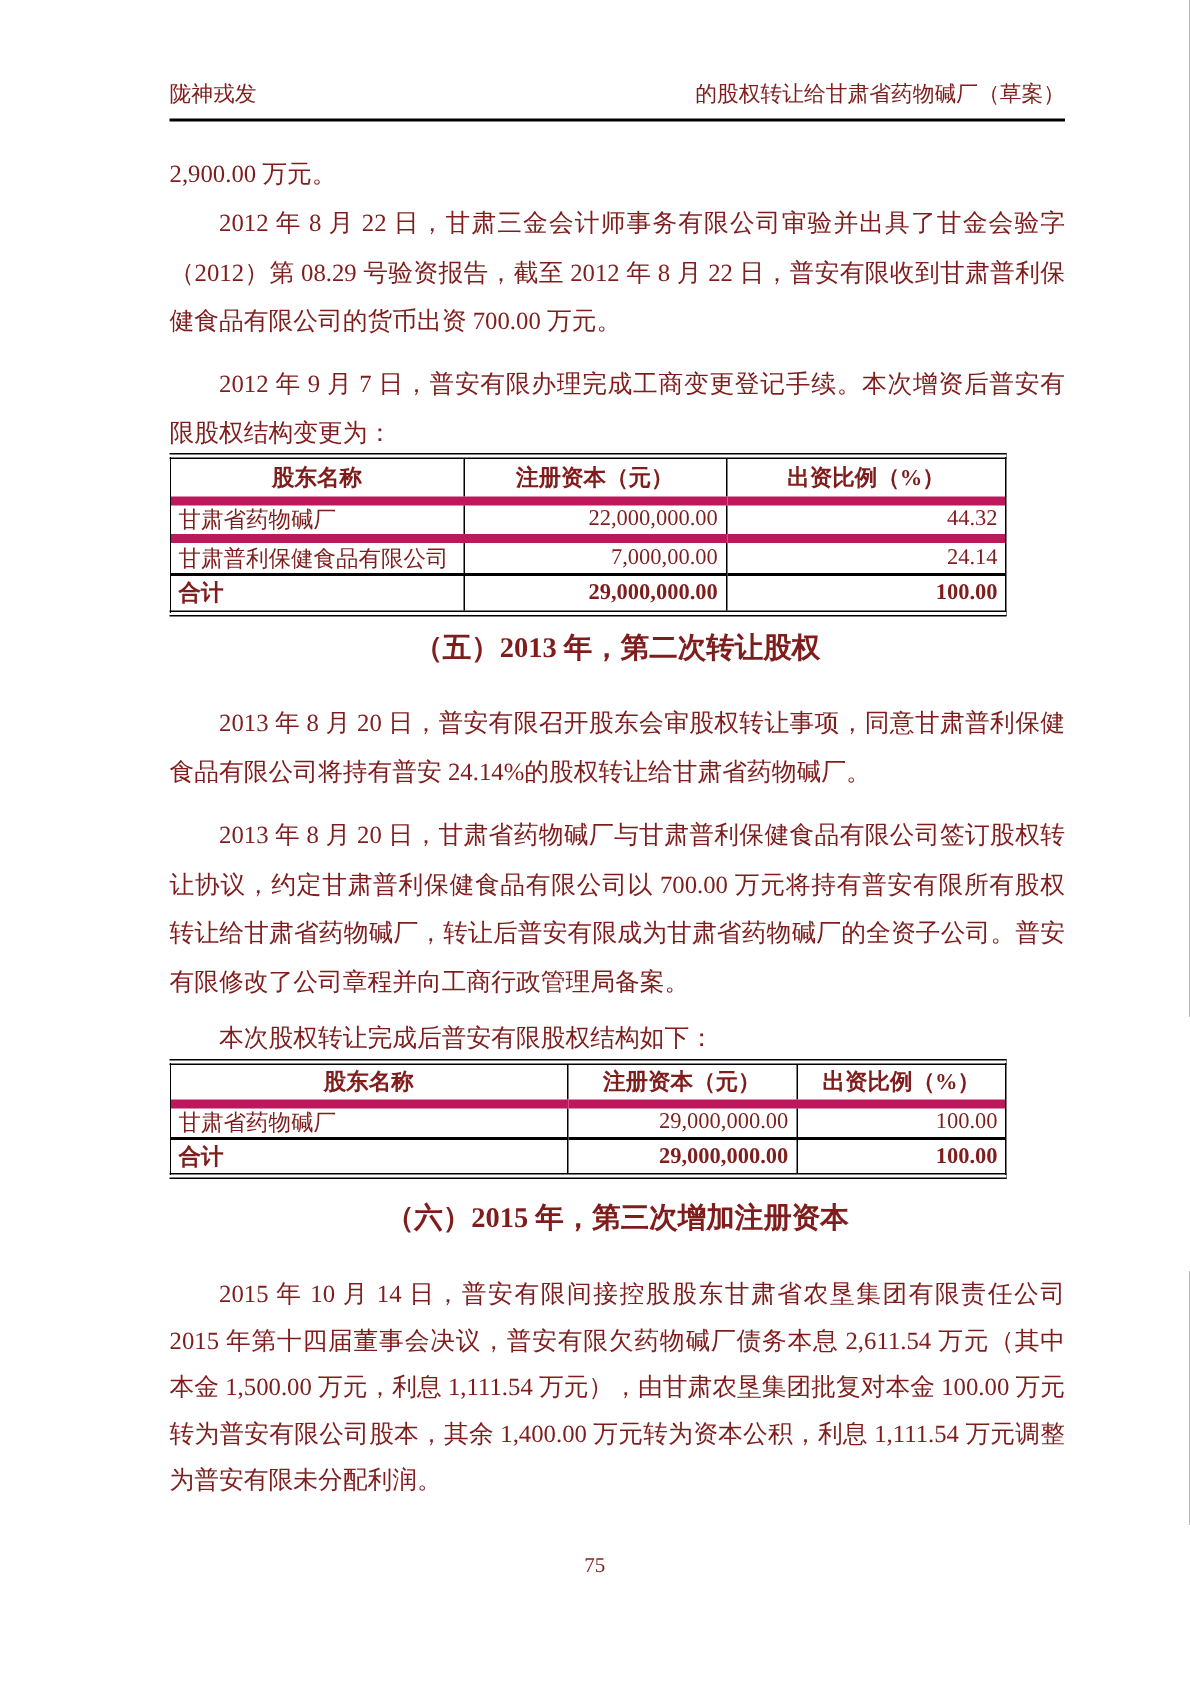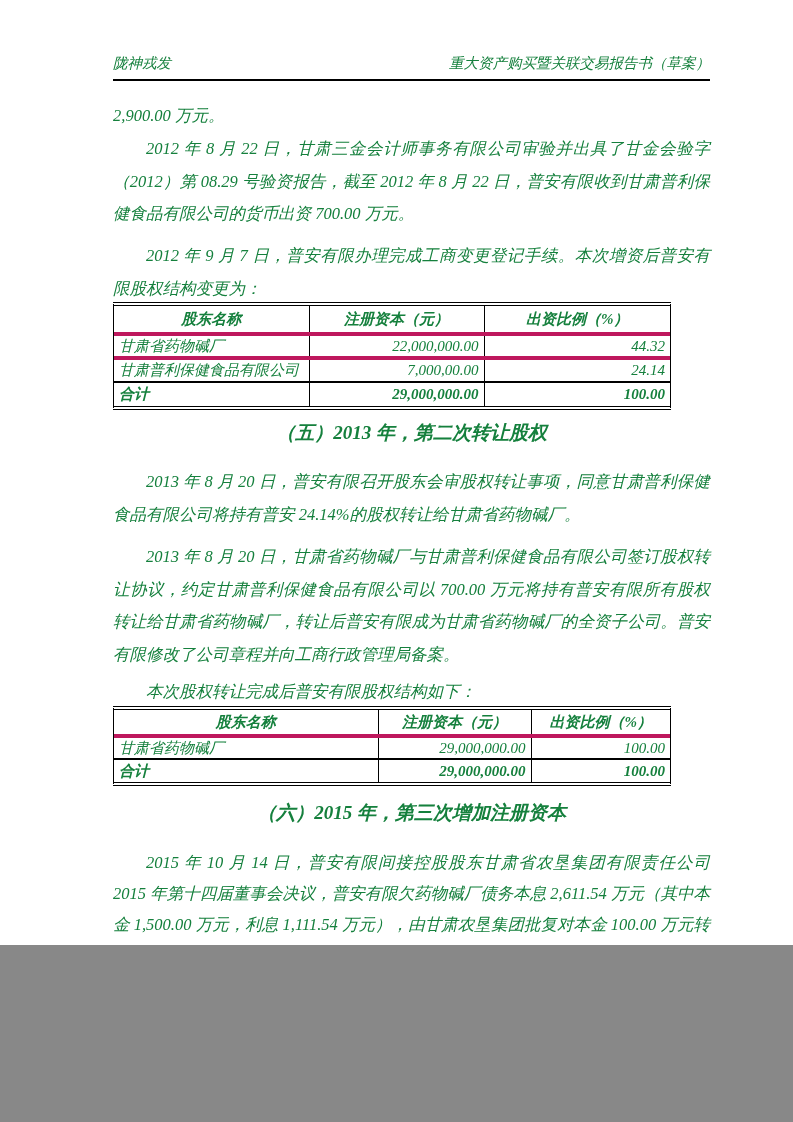--- a/index.html
+++ b/index.html
@@ -1,23 +1,22 @@
 <!DOCTYPE html>
 <html><head>
 <meta charset="utf-8">
 <style>
   html,body{margin:0;padding:0;background:#888;}
   .page{
     position:relative;
-    width:793px;height:945px;
+    width:793px;height:1122px;
     background:#ffffff;
-    color:#15803d;
+    color:#7f1d1d;
     font-family:"Liberation Serif","DejaVu Serif",serif;
     overflow:hidden;
-    font-style:italic;
   }
   .hdr{
     position:absolute;left:113px;top:55px;width:597px;
     display:flex;justify-content:space-between;align-items:flex-end;
     font-size:14.5px;line-height:17px;
     border-bottom:2px solid #000;padding-bottom:7px;
   }
   .para{
     position:absolute;left:113px;width:597px;
     font-size:16.5px;line-height:32.5px;
@@ -39,36 +38,36 @@
     width:100%;border-collapse:collapse;table-layout:fixed;
     font-size:15px;
   }
   table.shareholders td,table.shareholders th{
     padding:0 5px;vertical-align:middle;overflow:hidden;white-space:nowrap;
   }
   table.shareholders th{font-weight:bold;text-align:center;}
   table.shareholders td.name{text-align:left;}
   table.shareholders td.num{text-align:right;}
   table.shareholders .colsep{border-left:1px solid #000;}
-  table.shareholders tr.r td{border-top:4px solid #be185d;}
+  table.shareholders tr.r td{border-top:6px solid #be185d;}
   table.shareholders tr.total td{border-top:2px solid #000;font-weight:bold;}
   table.shareholders tr.total td.name{}
   .footer{
     position:absolute;left:0;top:1037px;width:793px;
     text-align:center;font-size:14px;
   }
 </style>
 </head>
 <body>
 
 <div class="page">
 
   <div class="hdr">
     <span>陇神戎发</span>
-    <span>重大资产购买暨关联交易报告书（草案）</span>
+    <span>的股权转让给甘肃省药物碱厂（草案）</span>
   </div>
 
   <div class="para" style="top:100px;">2,900.00 万元。</div>
 
   <div class="para indent" style="top:133px;">2012 年 8 月 22 日，甘肃三金会计师事务有限公司审验并出具了甘金会验字（2012）第 08.29 号验资报告，截至 2012 年 8 月 22 日，普安有限收到甘肃普利保健食品有限公司的货币出资 700.00 万元。</div>
 
   <div class="para indent" style="top:240px;">2012 年 9 月 7 日，普安有限办理完成工商变更登记手续。本次增资后普安有限股权结构变更为：</div>
 
   <div class="tbl-wrap" style="top:302px;">
     <table class="shareholders">

